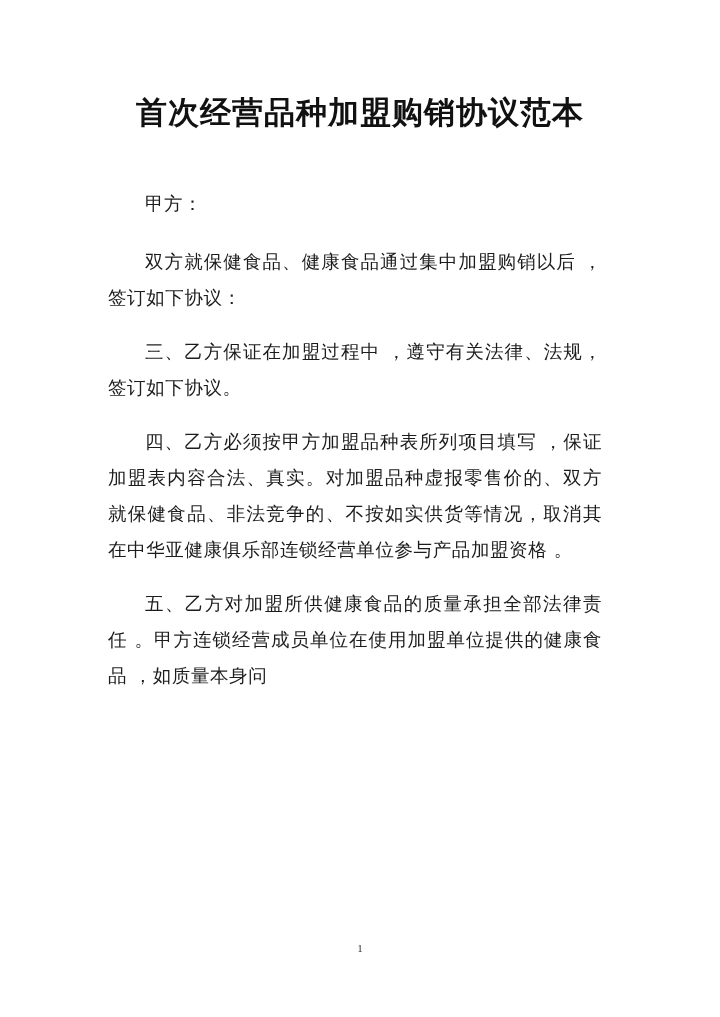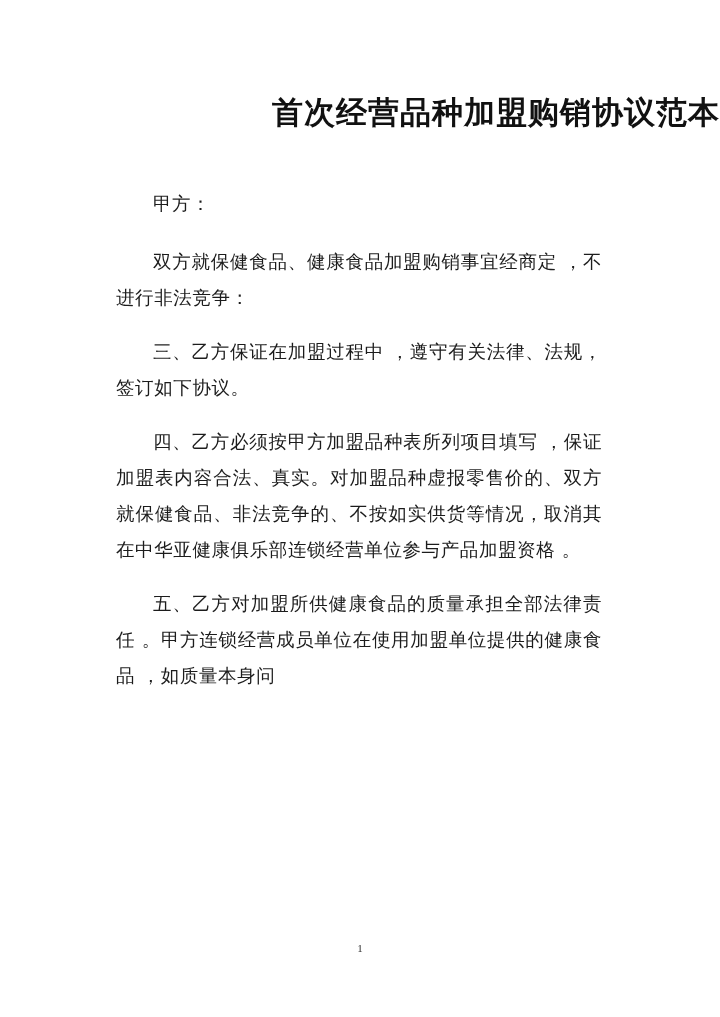--- a/index.html
+++ b/index.html
@@ -20,39 +20,39 @@
       left: 0; top: 0;
       width: 720px;
       height: 1017px;
       background: #ffffff;
     }
     .title {
       position: absolute;
       left: 0;
       width: 720px;
       top: 90px;
-      text-align: right;
+      text-align: center;
       font-size: 31px;
       font-weight: bold;
       letter-spacing: 1px;
       color: #111111;
       line-height: 44px;
     }
     .body {
       position: absolute;
       left: 108px;
       top: 186px;
       width: 494px;
       font-size: 18.5px;
       line-height: 36px;
       color: #1c1c1c;
       letter-spacing: 0.6px;
     }
     .para {
-      margin: 0 0 18px 8px;
+      margin: 0 0 18px 0;
       text-indent: 37px;
       text-align: justify;
       text-align-last: left;
     }
     .para.party {
       margin-bottom: 22px;
     }
     .page-number {
       position: absolute;
       left: 0;
@@ -65,20 +65,20 @@
     }
   </style>
 </head>
 <body>
 
 <div class="page">
   <div class="title">首次经营品种加盟购销协议范本</div>
 
   <div class="body">
     <p class="para party">甲方：</p>
-    <p class="para">双方就保健食品、健康食品加盟购销事宜经商定 ，不进行非法竞争：</p>
+    <p class="para">双方就保健食品、健康食品通过集中加盟购销以后 ，签订如下协议：</p>
     <p class="para">三、乙方保证在加盟过程中 ，遵守有关法律、法规，签订如下协议。</p>
     <p class="para">四、乙方必须按甲方加盟品种表所列项目填写 ，保证加盟表内容合法、真实。对加盟品种虚报零售价的、双方就保健食品、非法竞争的、不按如实供货等情况，取消其在中华亚健康俱乐部连锁经营单位参与产品加盟资格 。</p>
     <p class="para">五、乙方对加盟所供健康食品的质量承担全部法律责任 。甲方连锁经营成员单位在使用加盟单位提供的健康食品 ，如质量本身问</p>
   </div>
 
   <div class="page-number">1</div>
 </div>
 
 </body></html>

